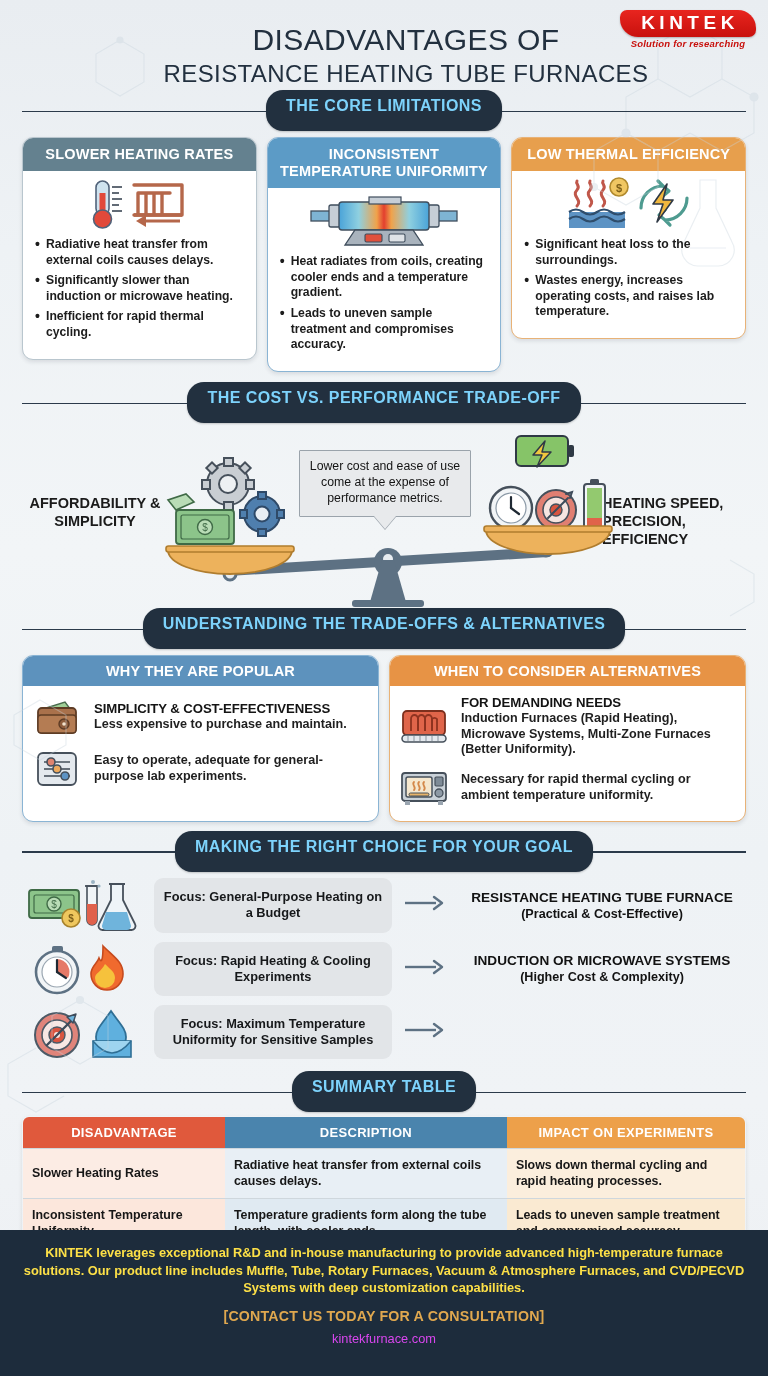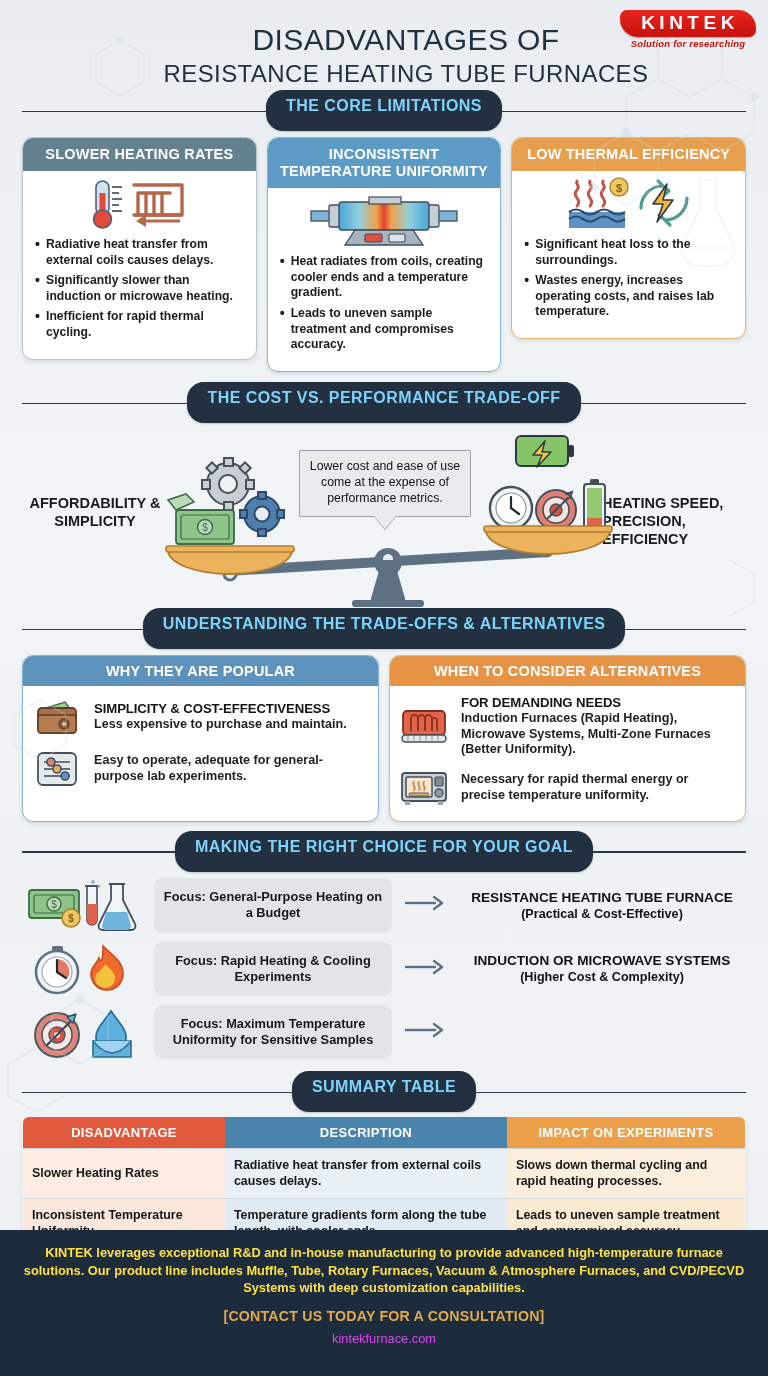--- a/index.html
+++ b/index.html
@@ -629,21 +629,21 @@
                   <path d="M24 22 c3 -3 -3 -5 0 -8"></path>
               </g>
               <rect x="9" y="25" width="20" height="3" rx="1.5" fill="#e8b46a" stroke="#46505b" stroke-width="1"></rect>
               <rect x="35" y="9" width="8" height="9" rx="1.2" fill="#7e8b97" stroke="#46505b" stroke-width="1.2"></rect>
               <circle cx="39" cy="25" r="4" fill="#8d99a5" stroke="#46505b" stroke-width="1.3"></circle>
               <rect x="5" y="33" width="5" height="4" fill="#9aa5b0"></rect>
                 <rect x="38" y="33" width="5" height="4" fill="#9aa5b0"></rect>
             </svg>
           </div>
           <div class="ptext">
-            <div class="pbody">Necessary for rapid thermal energy or precise temperature uniformity.</div>
+            <div class="pbody">Necessary for rapid thermal cycling or ambient temperature uniformity.</div>
           </div>
         </div>
       </div>
     </div>
   </div>
 
   <div class="sec" style="margin-top:12px;">
     <div class="pill">MAKING THE RIGHT CHOICE FOR YOUR GOAL</div>
   </div>
 

